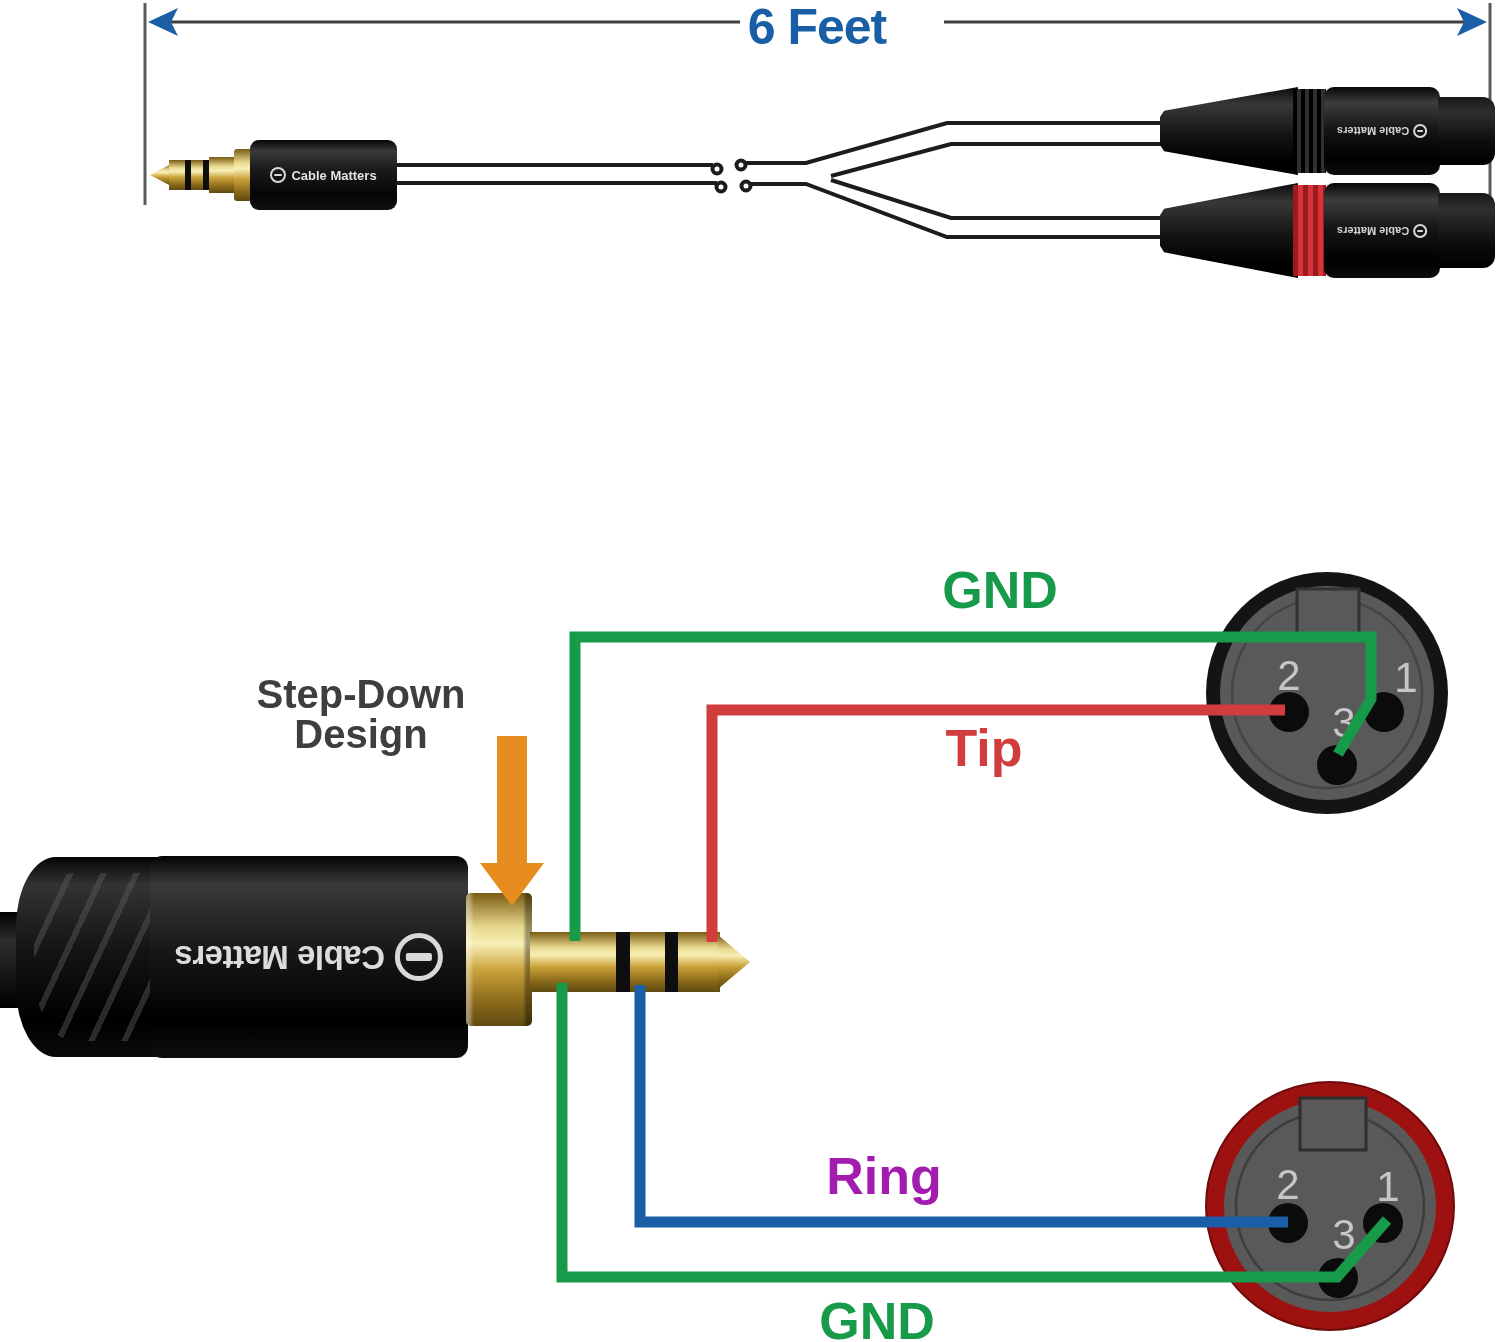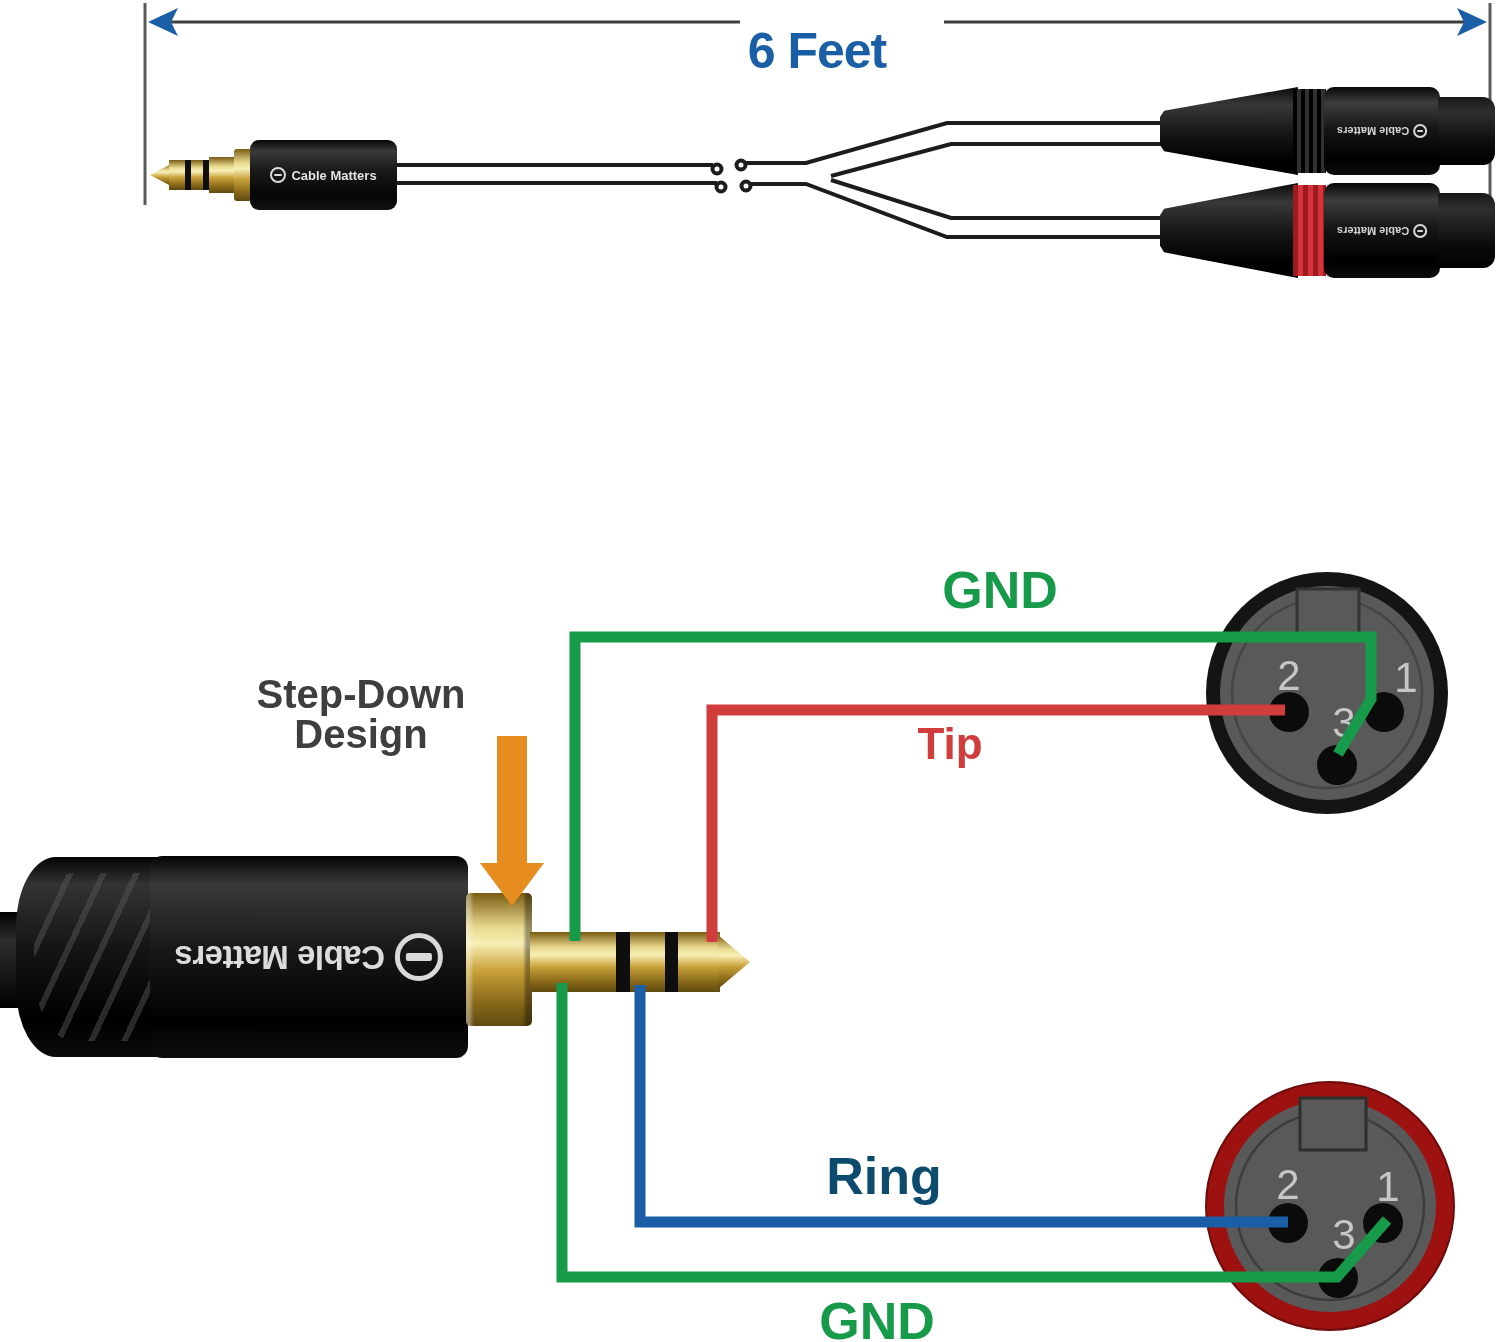--- a/index.html
+++ b/index.html
@@ -6,25 +6,25 @@
   body{
     width:1500px;height:1342px;position:relative;background:#ffffff;
     font-family:"Liberation Sans", sans-serif;overflow:hidden;
   }
   .abs{position:absolute;}
   svg{position:absolute;left:0;top:0;}
   #art-under{z-index:0;}
   .photo{z-index:1;}
   #art-over{z-index:3;}
   .txt{position:absolute;z-index:4;font-weight:bold;line-height:1;text-align:center;}
-  .t-feet{left:742px;top:2px;width:150px;font-size:50px;color:#1A5FA6;letter-spacing:-1px;margin-top:24px;}
+  .t-feet{left:742px;top:2px;width:150px;font-size:50px;color:#1A5FA6;letter-spacing:-1px;}
   .t-step{left:186px;top:674px;width:350px;font-size:40px;color:#3E3E3E;text-align:center;}
   .t-gnd-top{left:938px;top:564px;width:124px;font-size:52px;color:#179A4A;}
-  .t-tip{left:898px;top:722px;width:104px;font-size:44px;color:#D13C3C;}
-  .t-ring{left:822px;top:1150px;width:124px;font-size:52px;color:#0c4a6e;}
+  .t-tip{left:932px;top:722px;width:104px;font-size:52px;color:#D13C3C;}
+  .t-ring{left:822px;top:1150px;width:124px;font-size:52px;color:#a21caf;}
   .t-gnd-bot{left:815px;top:1295px;width:124px;font-size:52px;color:#179A4A;}
 
   
   .gold{background:linear-gradient(180deg,#7a5c12 0%,#e8d98f 26%,#f7efb6 38%,#caa23a 58%,#8a6a1a 82%,#5f4a10 100%);}
   .blackbody{background:linear-gradient(180deg,#060606 0%,#3a3a3a 16%,#1b1b1b 42%,#050505 78%,#111111 100%);}
   .ringblk{background:#0e0e0e;}
 
   
   .sp-cone{left:150px;top:164px;width:21px;height:22px;clip-path:polygon(0 50%,100% 0,100% 100%);}
   .sp-seg1{left:169px;top:160px;width:17px;height:30px;}

